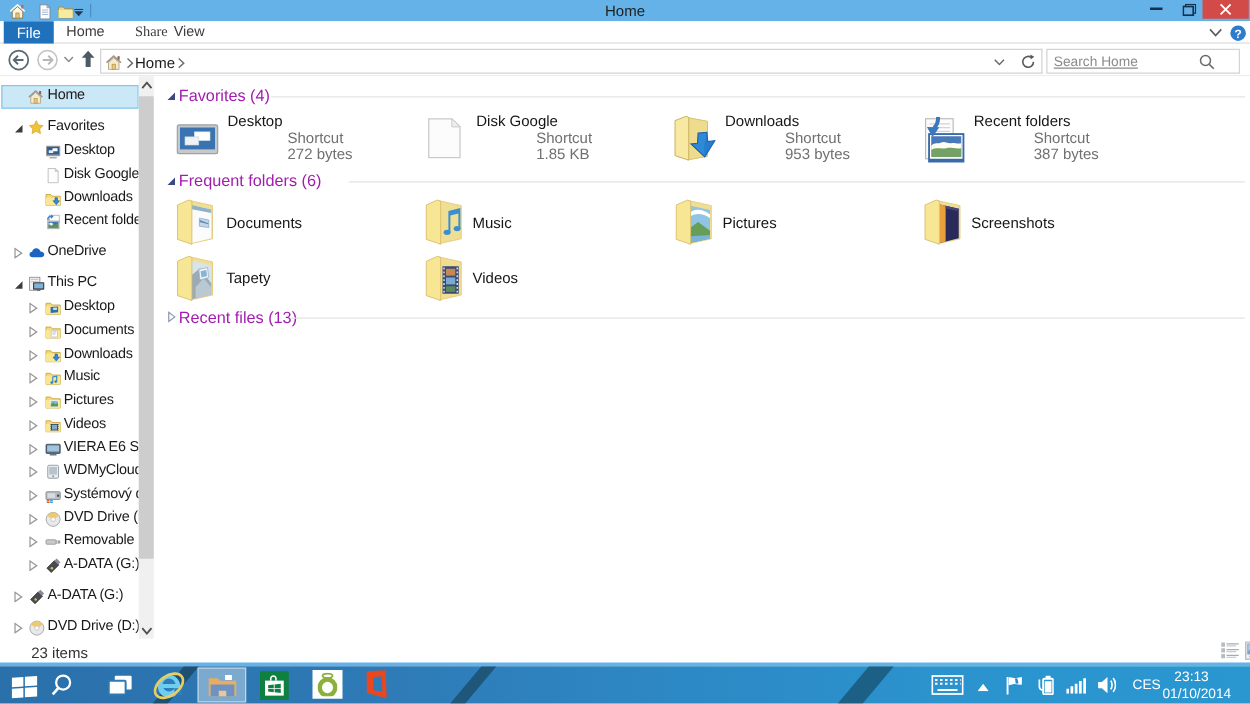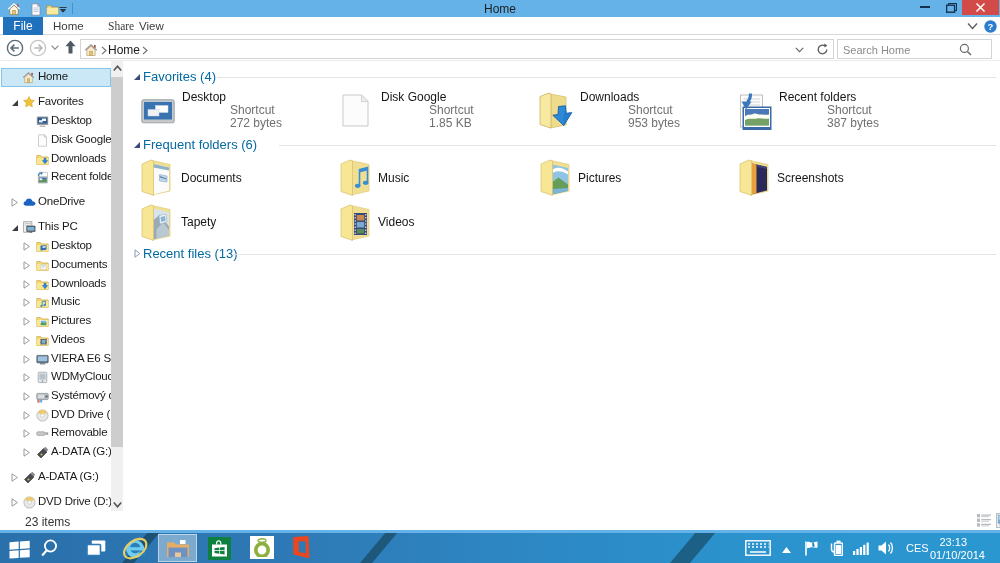--- a/index.html
+++ b/index.html
@@ -24,21 +24,21 @@
 
 #content { position:absolute; left:0; top:61px; width:1000px; height:450px; background:#fff; }
 #tree { position:absolute; left:0; top:0; width:111px; height:450px; overflow:hidden; }
 #main { position:absolute; left:127px; top:0; width:869px; height:450px; }
 .trow { position:absolute; height:19px; white-space:nowrap; font-size:11.5px; color:#1a1a1a; letter-spacing:-0.2px; }
 .trow svg, .trow .tri { position:absolute; }
 .tlbl { position:absolute; top:2px; }
 #vscroll { position:absolute; left:111px; top:0; width:12px; height:450px; background:#f0f0f0; }
 #vthumb { position:absolute; left:0; top:16px; width:12px; height:370px; background:#cdcdcd; }
 .ghead { position:absolute; white-space:nowrap; }
-.gt { font-size:13px; color:#0369a1; }
+.gt { font-size:13px; color:#a21caf; }
 .gline { position:absolute; height:1px; background:#e4e4e4; }
 .tname { position:absolute; font-size:12px; color:#161616; }
 .tsub { position:absolute; font-size:12px; color:#707070;margin-left:48px; }
 
 #statusbar { position:absolute; left:0; top:511px; width:1000px; height:19px; background:#fff;margin-left:17px; }
 #winborder { position:absolute; left:0; top:530px; width:1000px; height:3px; background:#64b2e8; }
 
 #taskbar { position:absolute; left:0; top:533px; width:1000px; height:30px; overflow:hidden;
   background:linear-gradient(90deg, #2a70ab 0%, #2e7ab6 30%, #2d87c3 52%, #2b93cd 75%, #2a97d1 100%); }
 .stripe { position:absolute; top:0; height:30px; transform:skewX(-40deg); transform-origin:0 100%; }
@@ -161,21 +161,21 @@
   </div>
   <div id="refreshbox">
       <span class="abs" style="left:4px;top:3px;">
         <svg width="13" height="13" viewBox="0 0 13 13">
           <path d="M10.8 6.5 A4.3 4.3 0 1 1 8.9 2.9" fill="none" stroke="#5a5a5a" stroke-width="1.3"></path>
           <path d="M8.2 0.6 L11.4 2.4 L8.6 4.6 Z" fill="#5a5a5a"></path>
         </svg>
       </span>
     </div>
   <div id="searchbox">
-      <span style="position:absolute;left:5px;top:4px;">Search Home</span>
+      <span style="position:absolute;left:5px;top:4px;text-decoration:underline;">Search Home</span>
     <span class="abs" style="left:121px;top:3px;">
         <svg width="13" height="13" viewBox="0 0 13 13">
           <circle cx="5.4" cy="5.4" r="4" fill="none" stroke="#6a6a6a" stroke-width="1.2"></circle>
           <path d="M8.4 8.4 L12 12" stroke="#6a6a6a" stroke-width="1.4"></path>
         </svg>
       </span>
   </div>
 </div>
 <div class="abs" style="left:0;top:60px;width:1000px;height:1px;background:#ececec;"></div>
 

